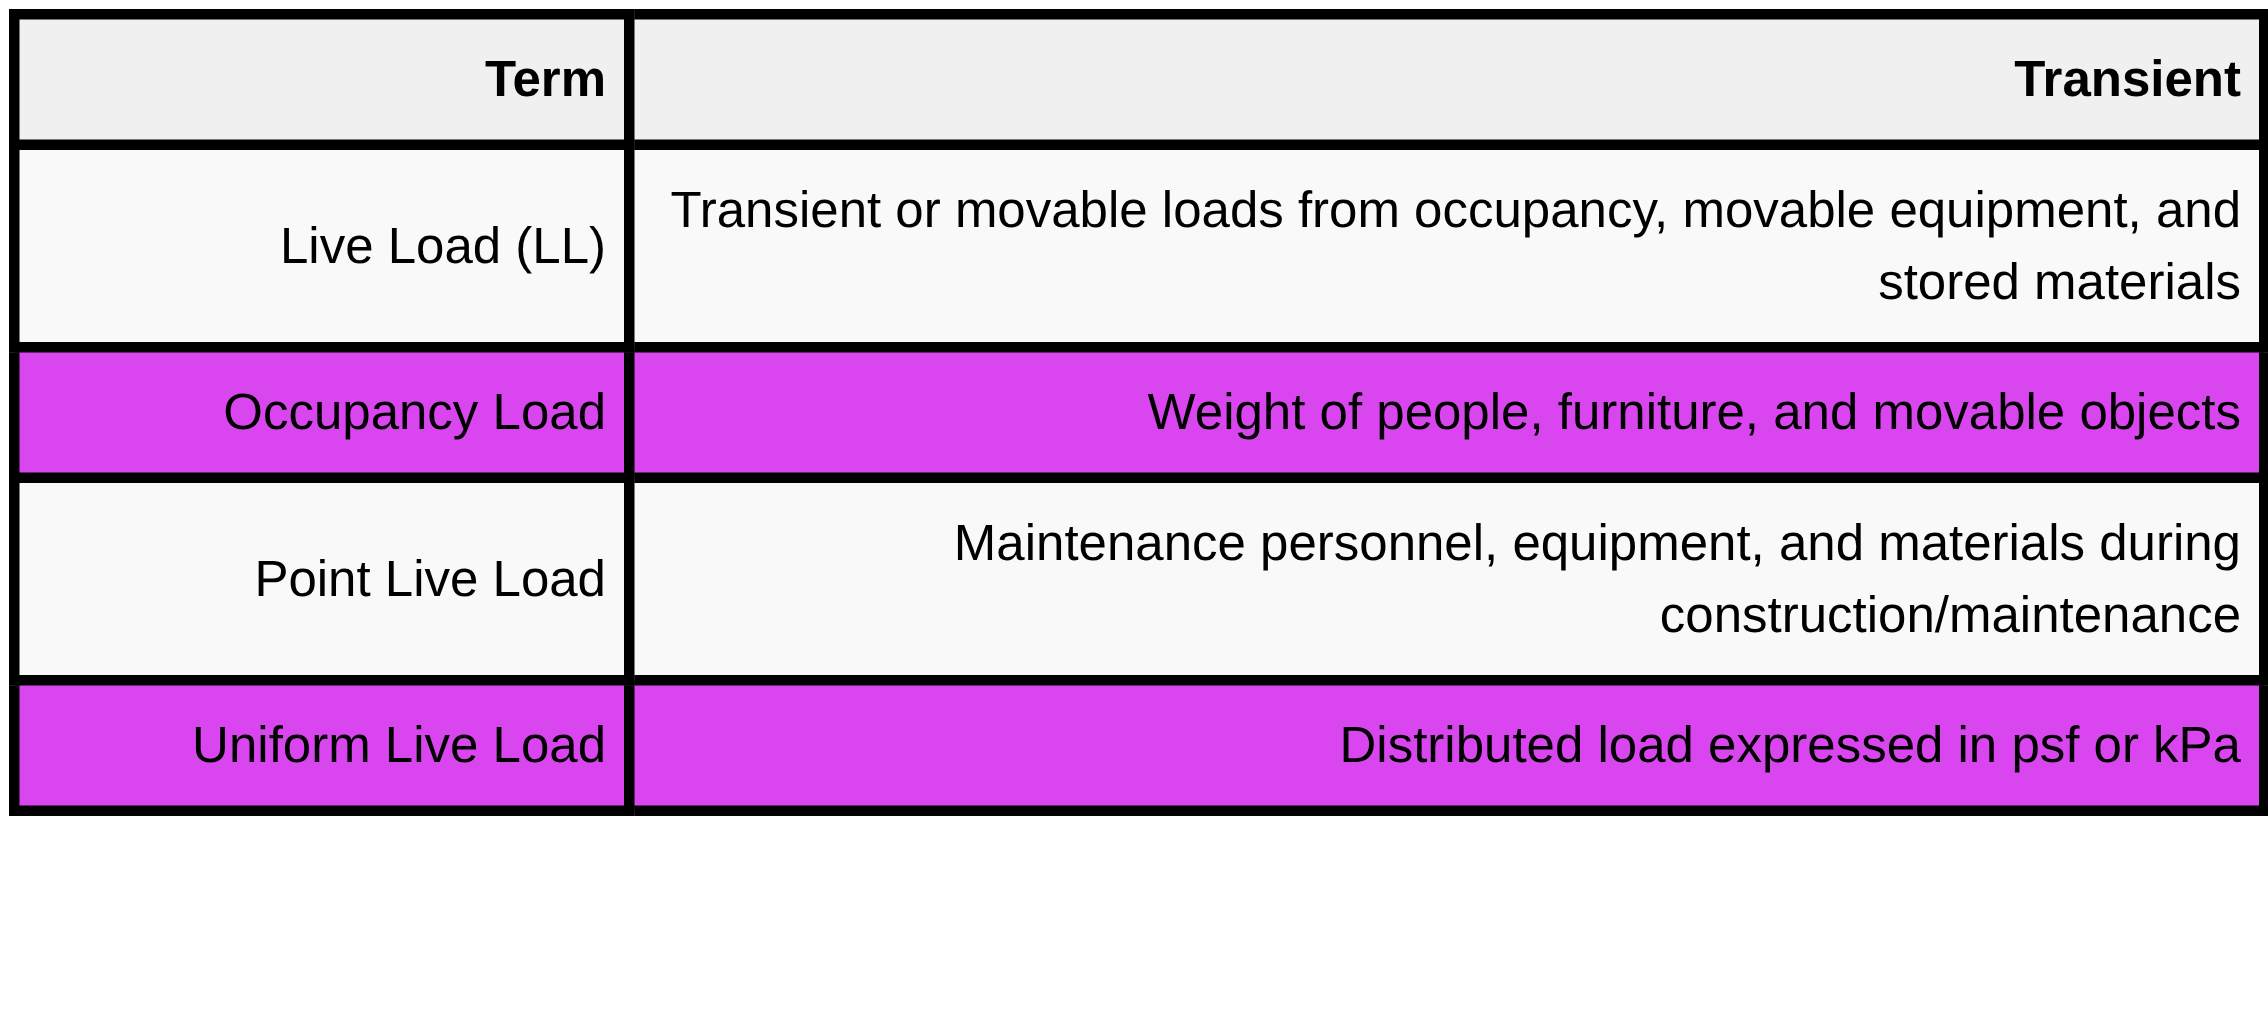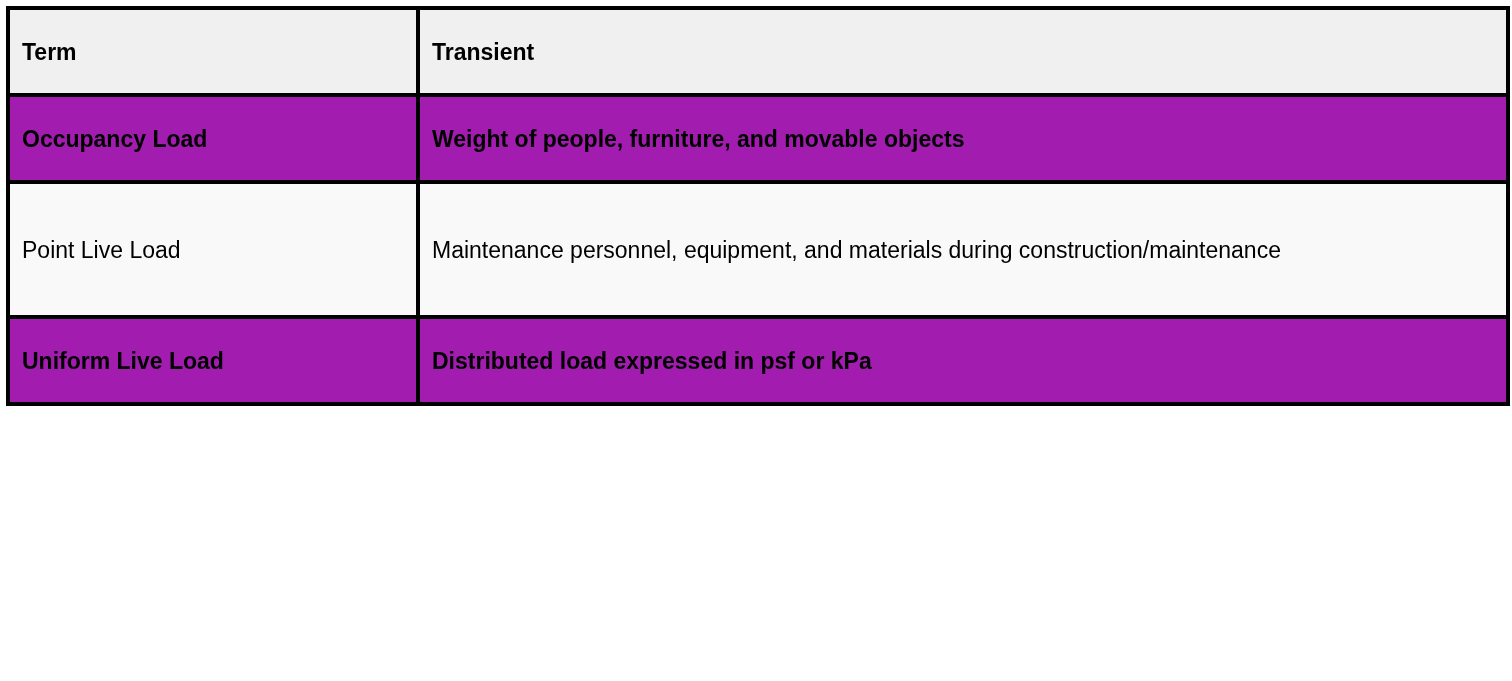--- a/index.html
+++ b/index.html
@@ -21,35 +21,35 @@
       top: 6px;
       width: 1500px;
       border-collapse: collapse;
       table-layout: fixed;
       border: 3px solid #444444;
     }
     table.terms col.c-term { width: 410px; }
     table.terms col.c-def { width: 1090px; }
     table.terms th,
     table.terms td {
-      border: 4px solid #000000;
-      text-align: left;
+      border: 7px solid #000000;
+      text-align: right;
       vertical-align: middle;
-      font-size: 23px;
+      font-size: 34px;
       line-height: 48px;
       padding: 0 12px;
       box-sizing: border-box;
     }
     table.terms th {
       font-weight: bold;
       background: #f0f0f0;
       height: 87px;
     }
     table.terms tr.odd td { background: #f9f9f9; }
-    table.terms tr.even td { background: #a21caf; font-weight: bold; }
+    table.terms tr.even td { background: #d946ef; }
     tr.r1 td { height: 135px; }
     tr.r2 td { height: 87px; }
     tr.r3 td { height: 135px; }
     tr.r4 td { height: 87px; }
     tr.r5 td { height: 134px; }
   </style>
 </head>
 <body>
 
 <table class="terms">
@@ -57,20 +57,24 @@
     <col class="c-term">
     <col class="c-def">
   </colgroup>
   <thead>
     <tr>
       <th>Term</th>
       <th>Transient</th>
     </tr>
   </thead>
   <tbody>
+    <tr class="odd r1">
+      <td>Live Load (LL)</td>
+      <td>Transient or movable loads from occupancy, movable equipment, and stored materials</td>
+    </tr>
     <tr class="even r2">
       <td>Occupancy Load</td>
       <td>Weight of people, furniture, and movable objects</td>
     </tr>
     <tr class="odd r3">
       <td>Point Live Load</td>
       <td>Maintenance personnel, equipment, and materials during construction/maintenance</td>
     </tr>
     <tr class="even r4">
       <td>Uniform Live Load</td>

